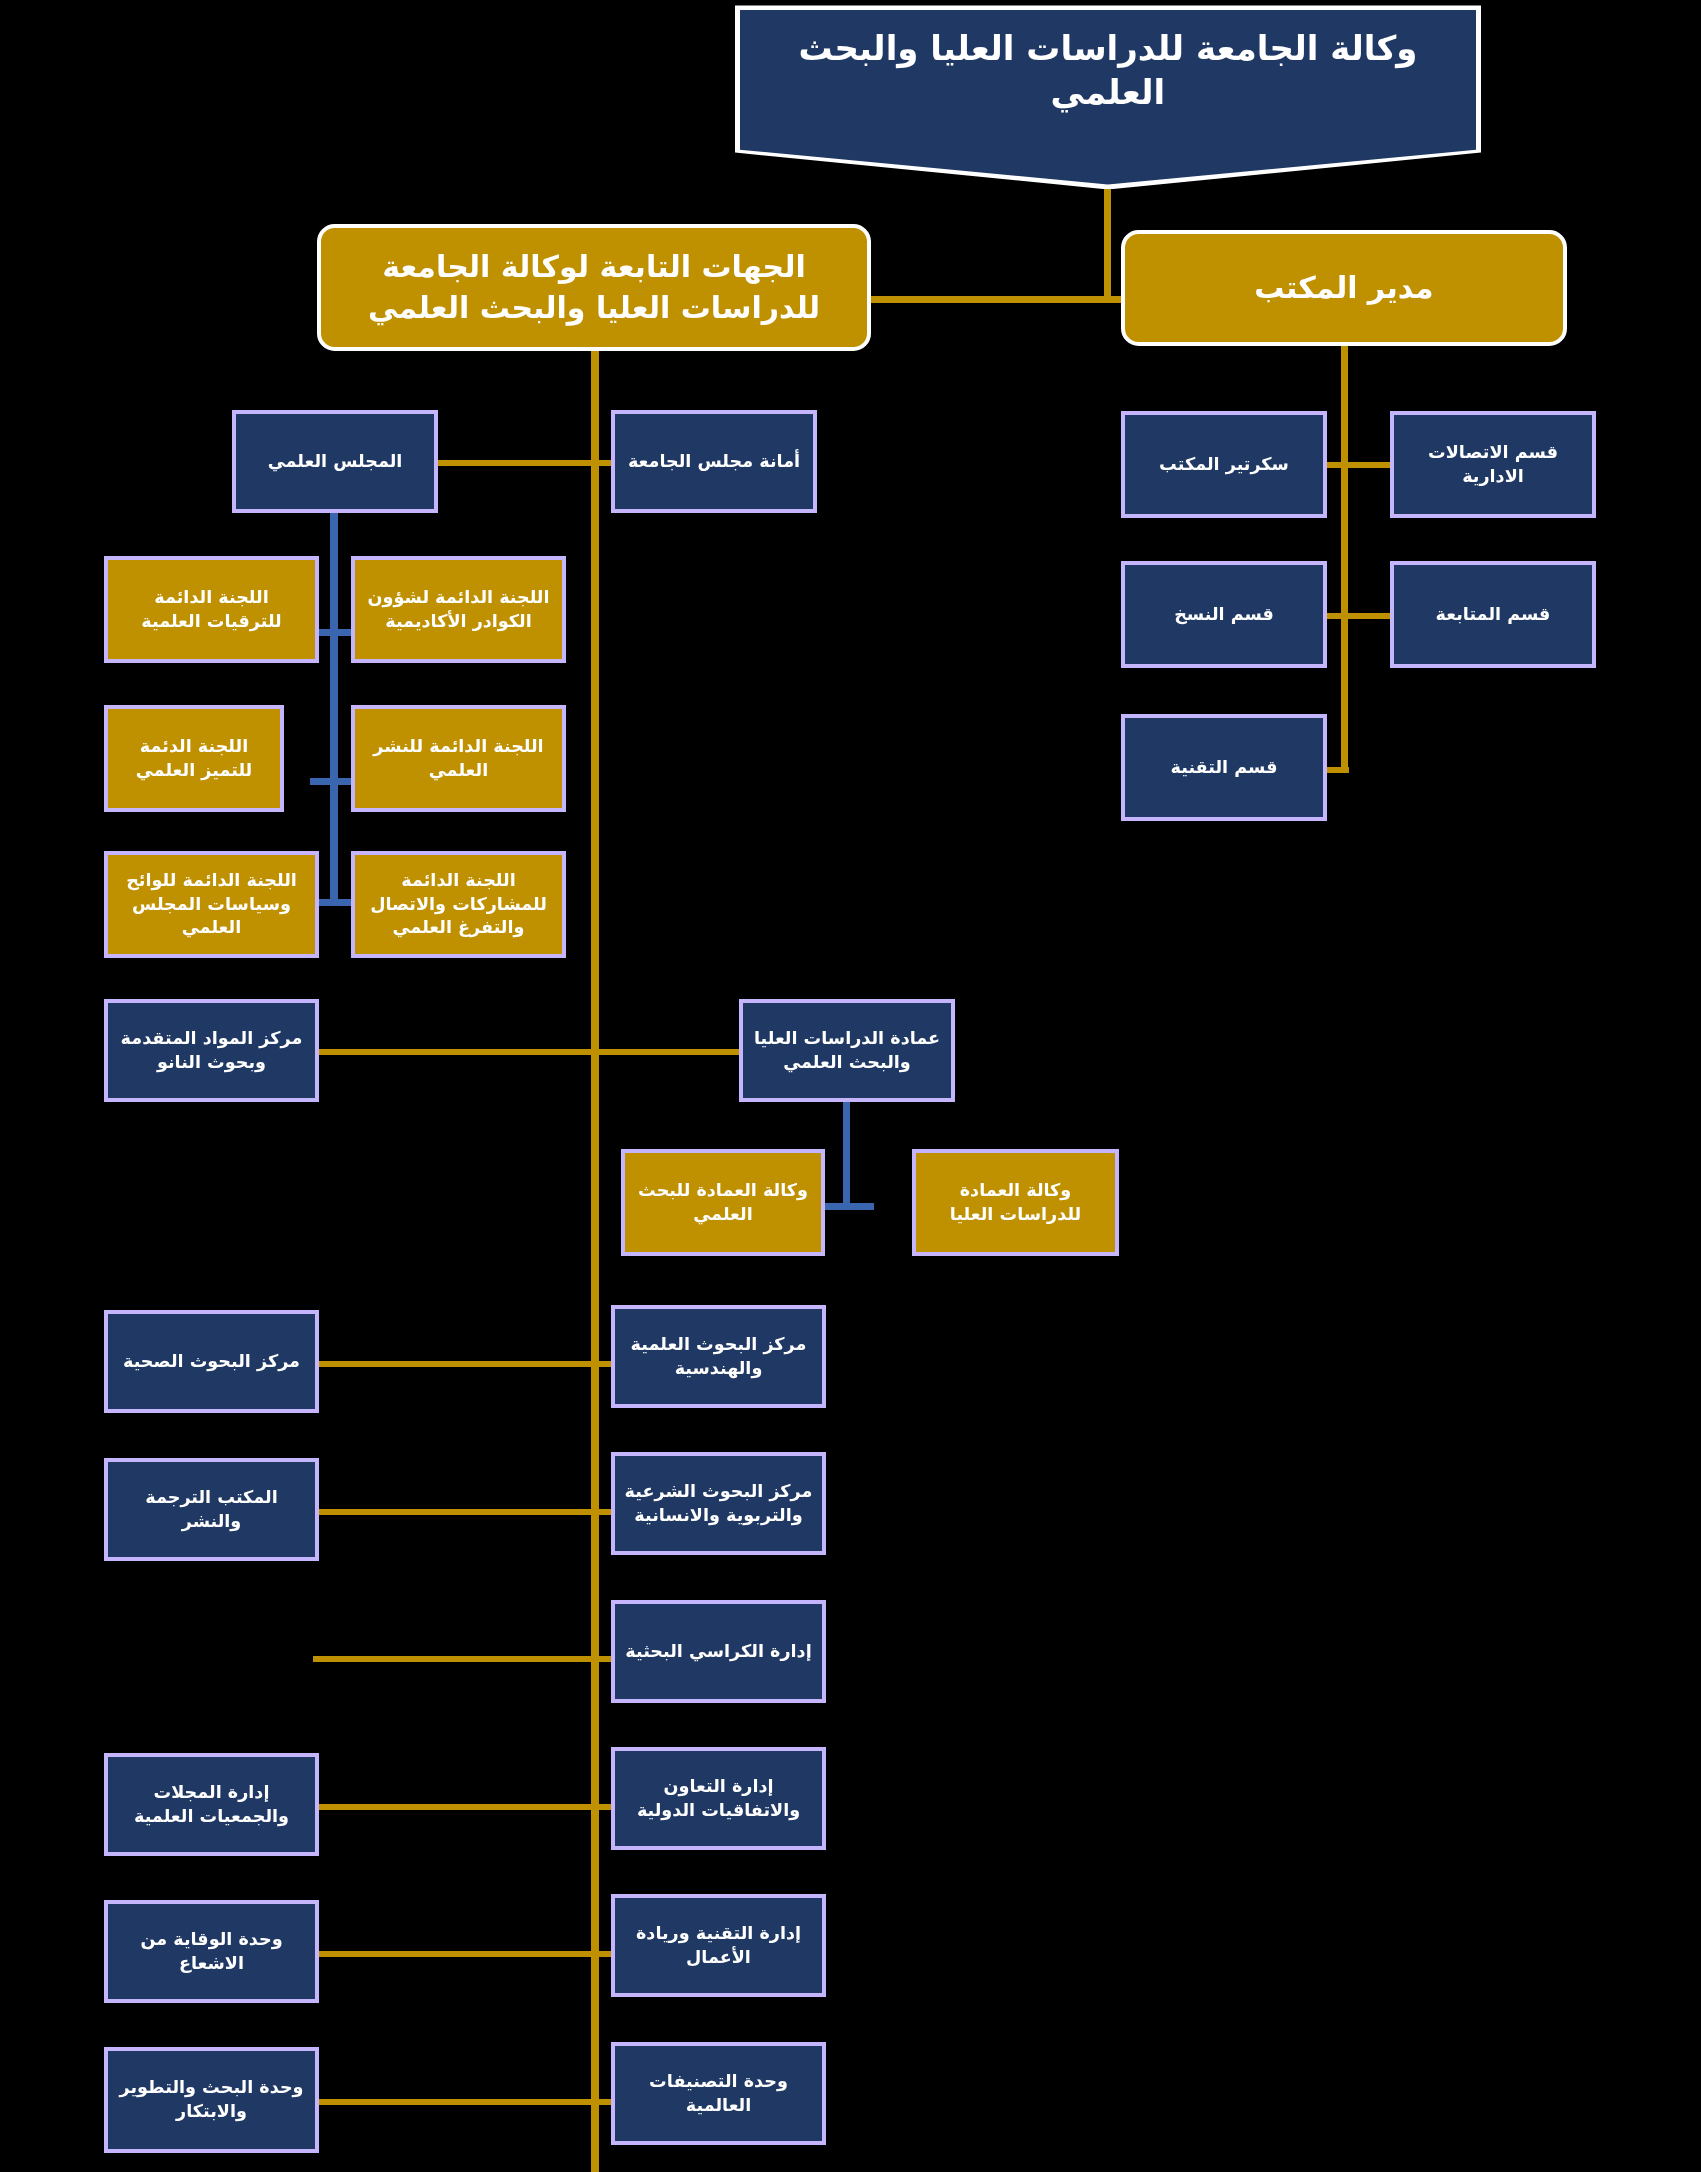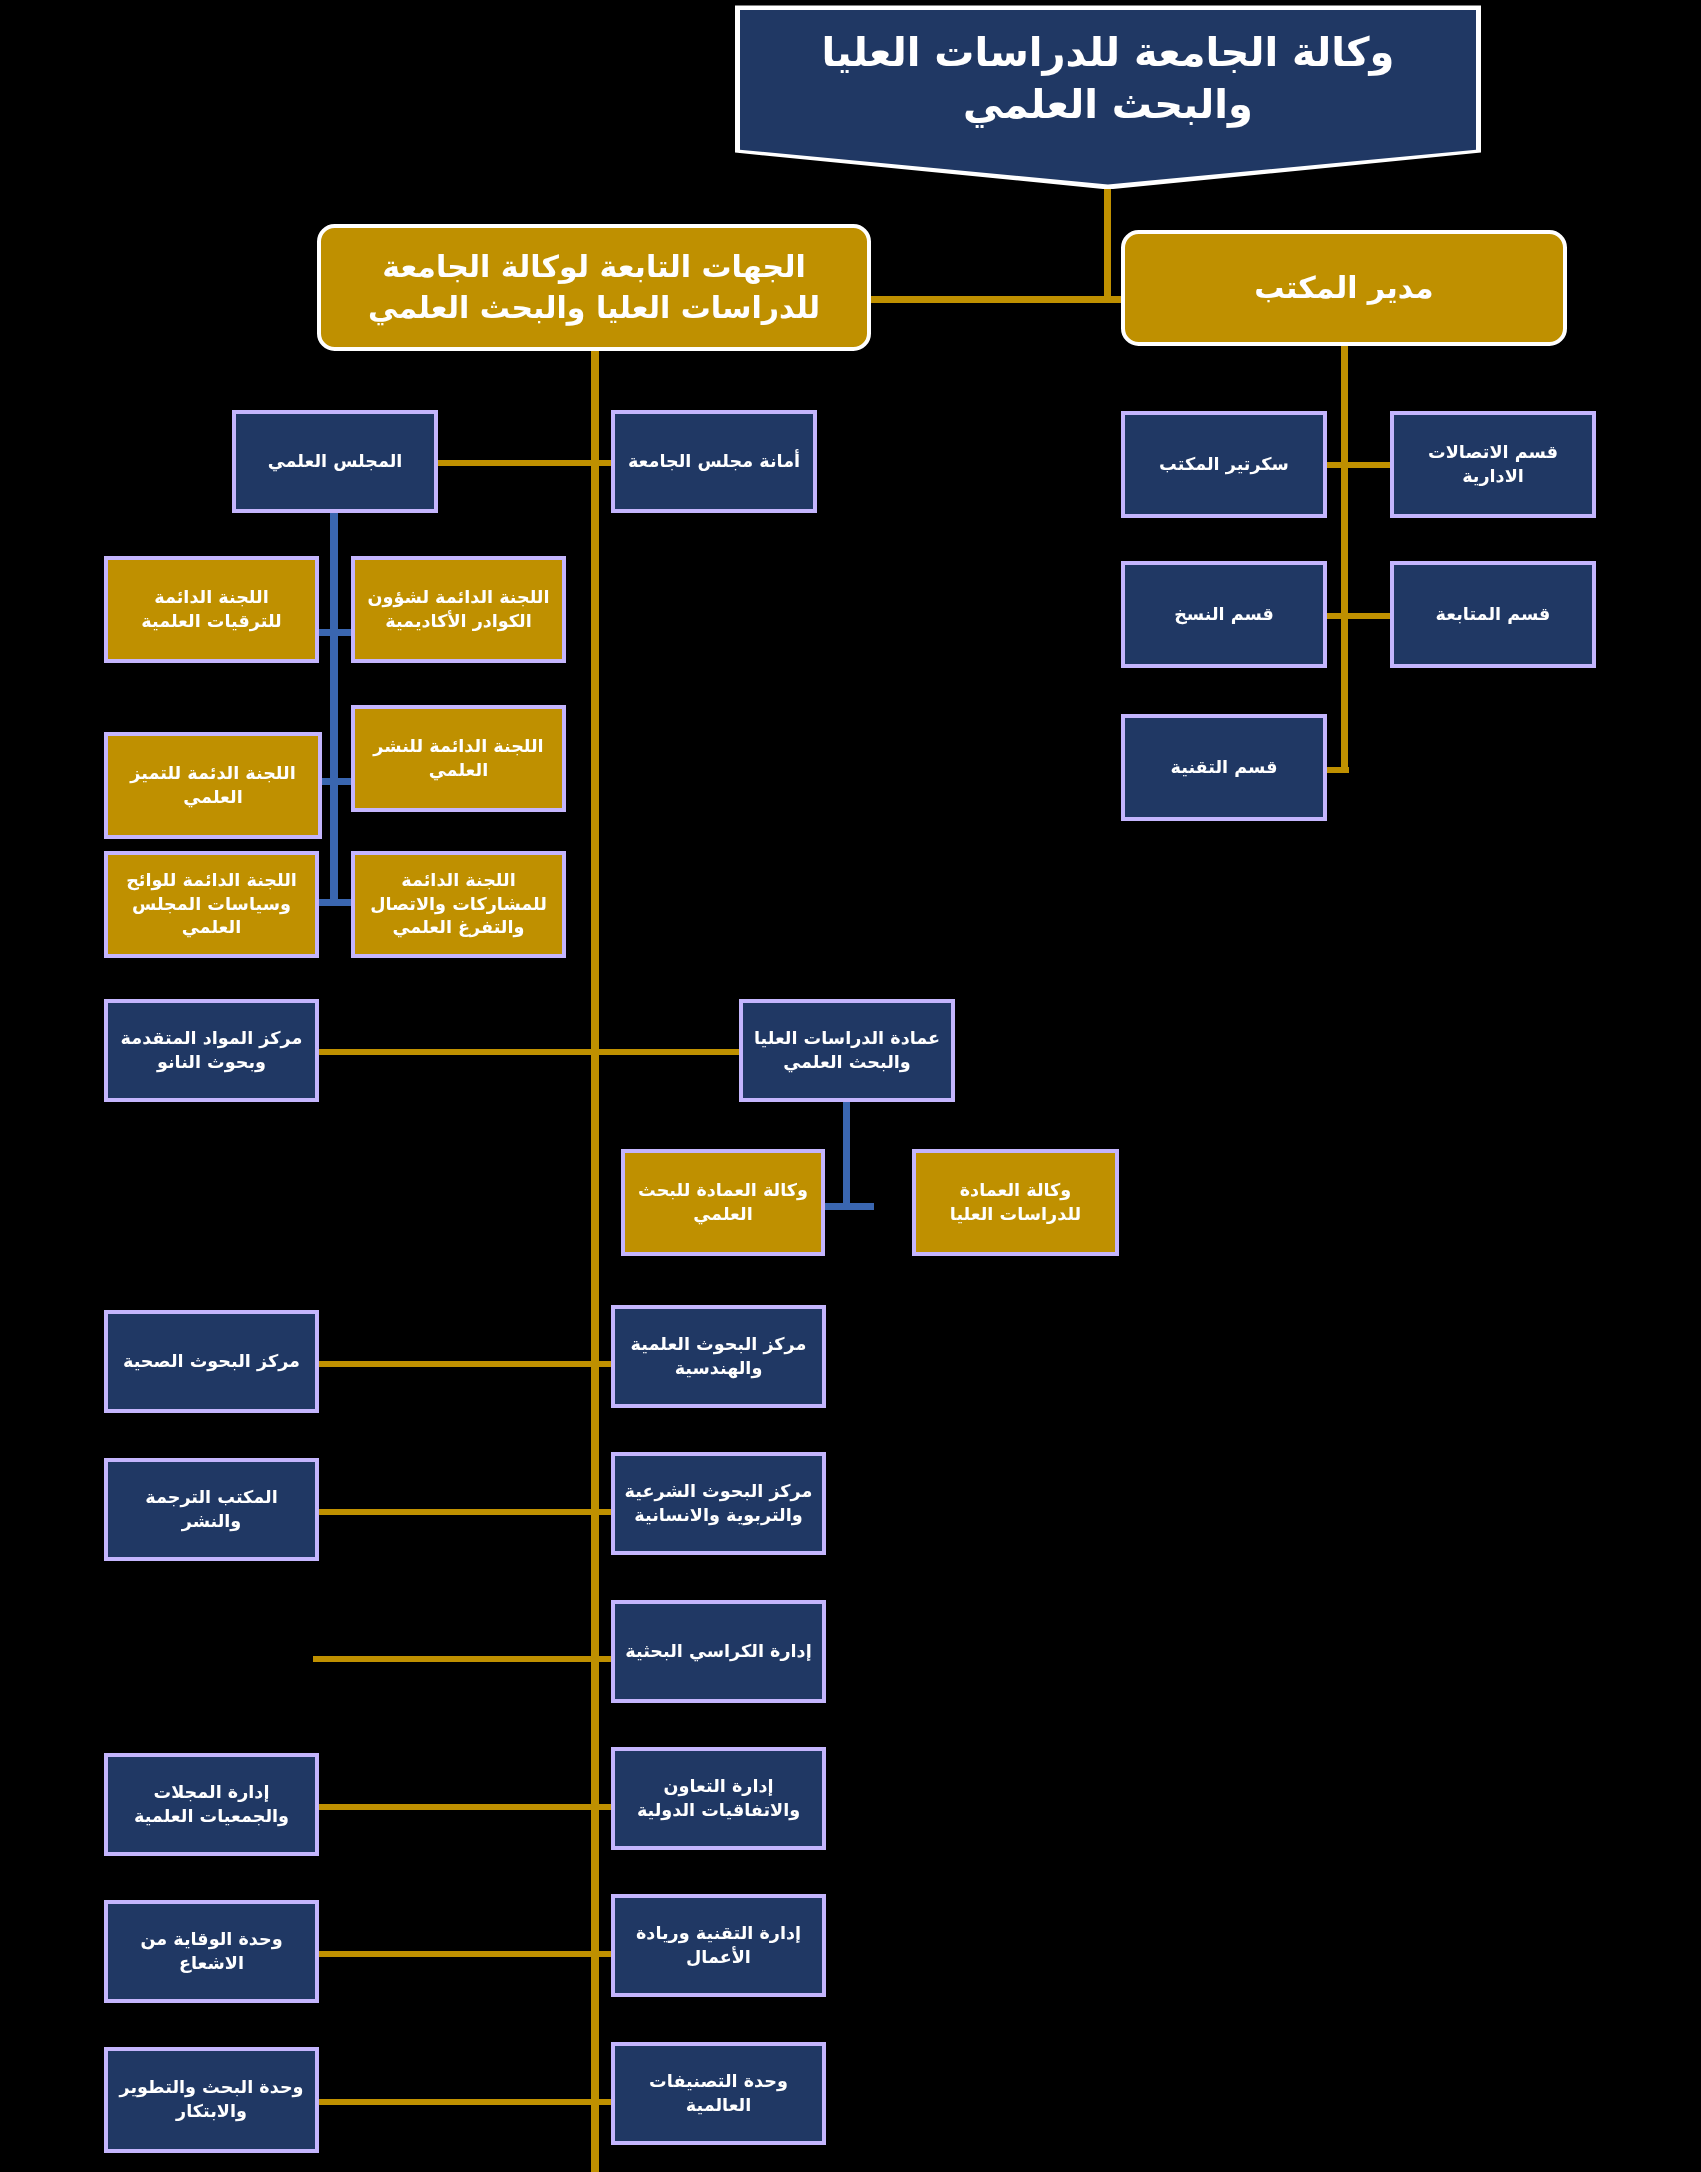--- a/index.html
+++ b/index.html
@@ -43,21 +43,21 @@
     clip-path:polygon(0% 0%,100% 0%,100% 80%,50% 100%,0% 80%);
   }
   #banner-inner{
     position:absolute;left:4.7px;top:4.7px;
     width:calc(100% - 9.5px);height:calc(100% - 9.5px);
     background:#203864;
     clip-path:polygon(0% 0%,100% 0%,100% 80%,50% 100%,0% 80%);
     display:flex;align-items:flex-start;justify-content:center;
   }
   #banner-text{
-    color:#FFF;font-size:40px;font-weight:700;line-height:1.3;
+    color:#FFF;font-size:34px;font-weight:700;line-height:1.3;
     padding:16px 41px 0 41px;text-align:center;
   }
 
   .rounded{
     border-radius:17.6px;
     border:4.7px solid #FFFFFF;
     font-size:30px;font-weight:700;line-height:1.35;
   }
 </style>
 </head>
@@ -125,21 +125,21 @@
   <div class="line blue-line" style="left:311px;top:778px;width:68px;height:7.4px;"></div>
   <div class="line blue-line" style="left:311px;top:899px;width:68px;height:7.4px;"></div>
 
   <div class="node gold node-sm" style="left:105px;top:556px;width:215px;height:107px;">
     <span>اللجنة الدائمة للترقيات العلمية</span>
   </div>
   <div class="node gold node-sm" style="left:352px;top:556px;width:215px;height:107px;">
     <span>اللجنة الدائمة لشؤون الكوادر الأكاديمية</span>
   </div>
 
-  <div class="node gold node-sm" style="left:105px;top:705px;width:218px;height:107px;margin-top:27px;">
+  <div class="node gold node-sm" style="left:105px;top:705px;width:180px;height:107px;">
     <span>اللجنة الدئمة للتميز العلمي</span>
   </div>
   <div class="node gold node-sm" style="left:352px;top:705px;width:215px;height:107px;">
     <span>اللجنة الدائمة للنشر العلمي</span>
   </div>
 
   <div class="node gold node-sm" style="left:105px;top:851px;width:215px;height:107px;">
     <span>اللجنة الدائمة للوائح وسياسات المجلس العلمي</span>
   </div>
   <div class="node gold node-sm" style="left:352px;top:851px;width:215px;height:107px;">

